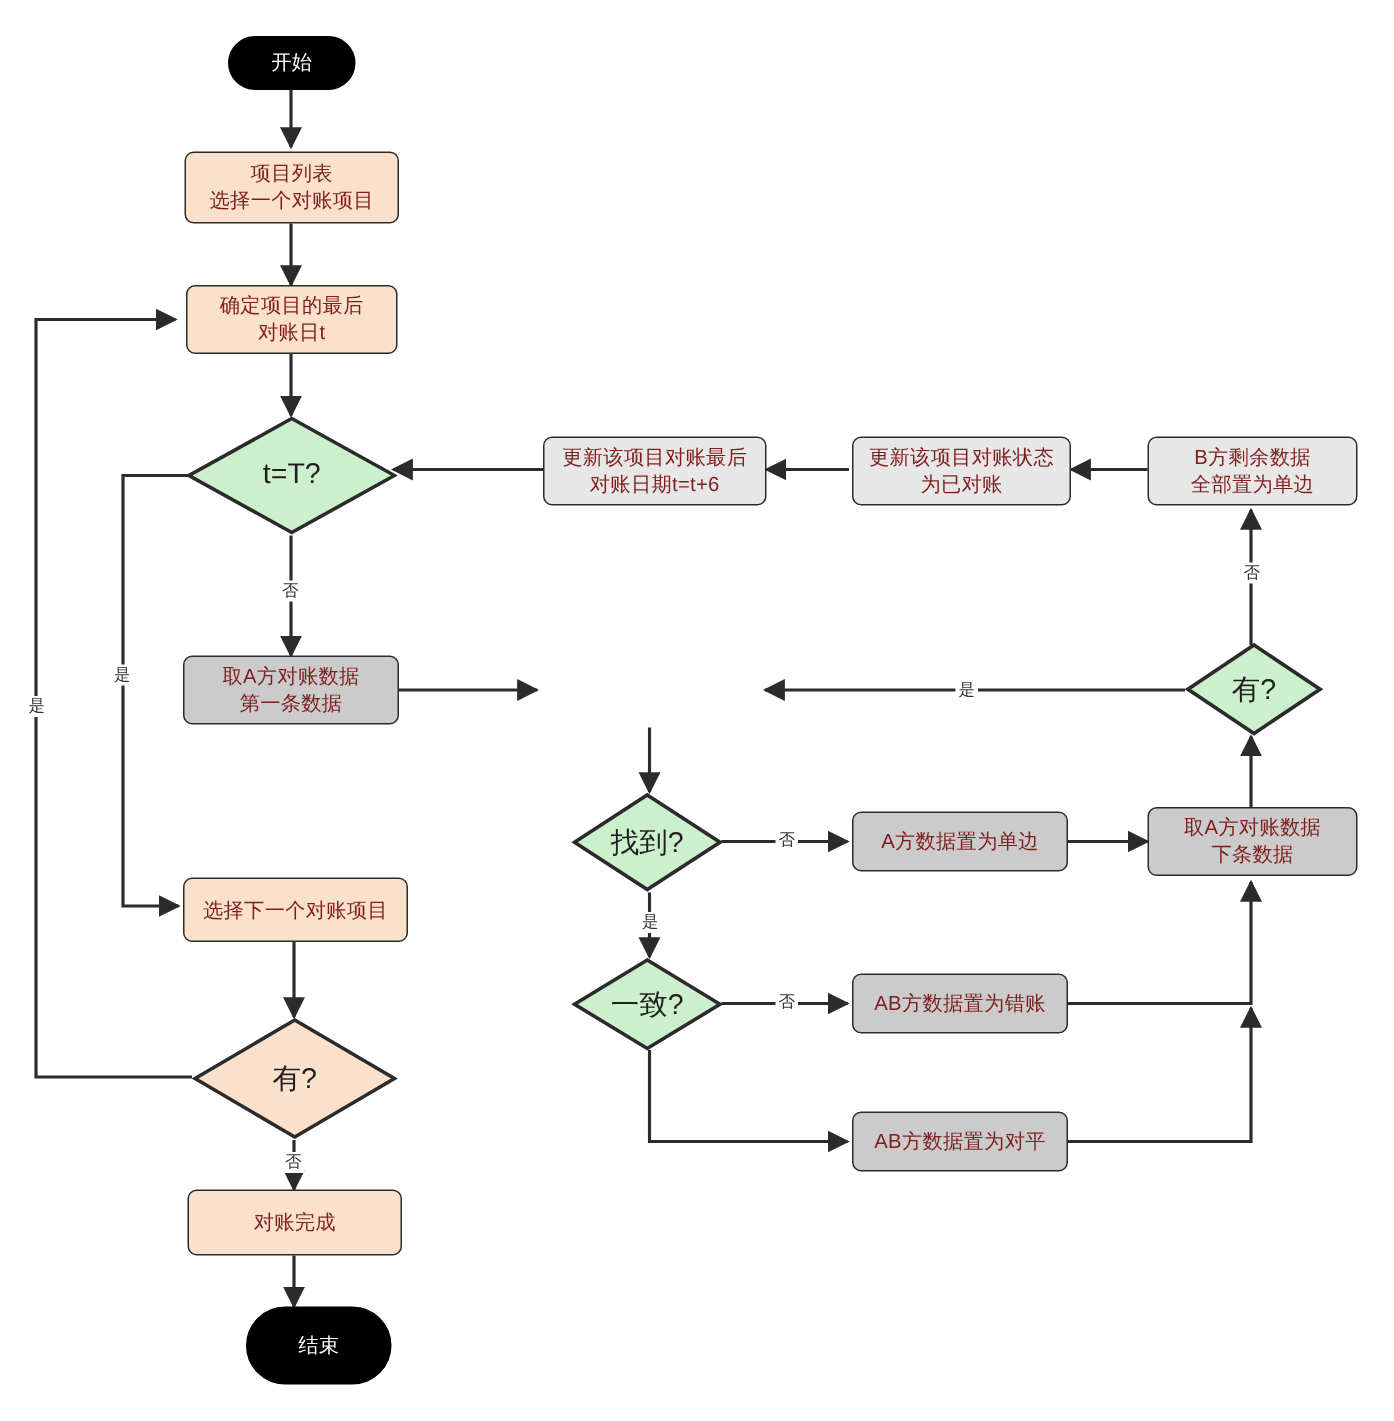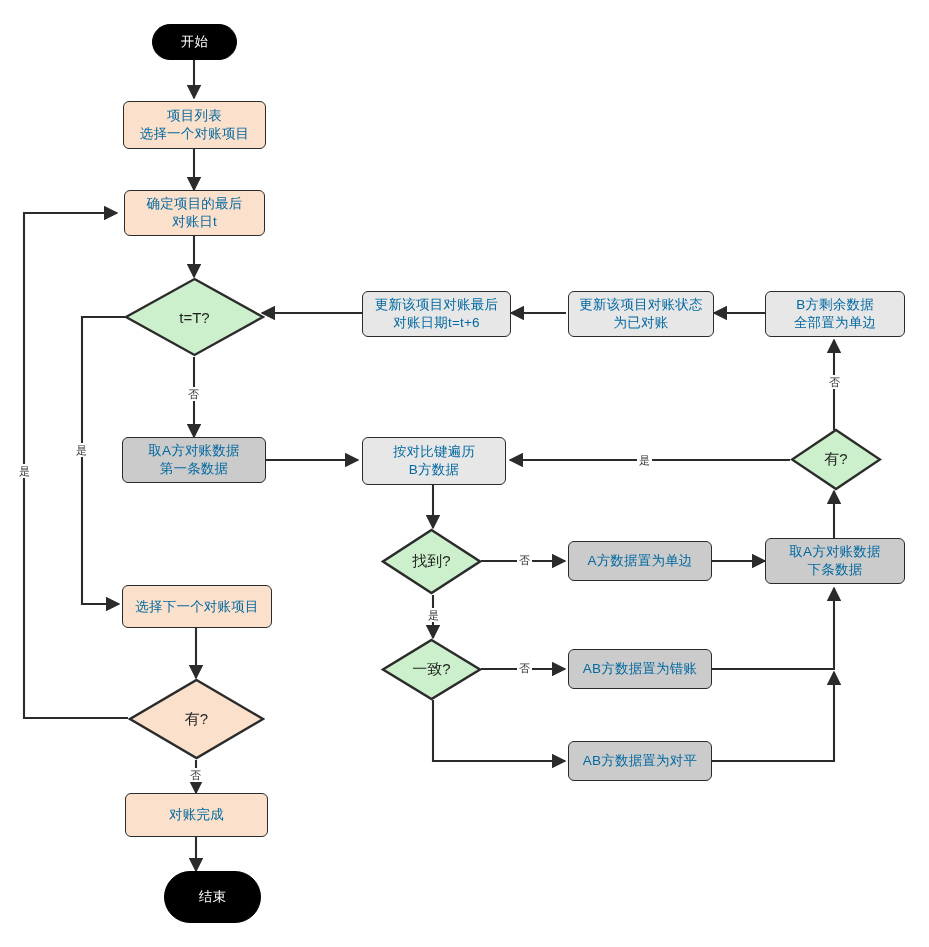--- a/index.html
+++ b/index.html
@@ -1,29 +1,29 @@
 <!DOCTYPE html>
 <html><head>
 <meta charset="utf-8">
 <style>
   html,body{margin:0;padding:0;background:#ffffff;}
   body{font-family:"Liberation Sans","DejaVu Sans",sans-serif;}
   #canvas{position:relative;width:929px;height:947px;background:#ffffff;overflow:hidden;}
   #edges{position:absolute;left:0;top:0;width:929px;height:947px;}
   .node{position:absolute;box-sizing:border-box;display:flex;align-items:center;justify-content:center;
-        text-align:center;color:#0369a1;font-size:13.5px;line-height:18px;white-space:pre-line;
+        text-align:center;color:#7f1d1d;font-size:13.5px;line-height:18px;white-space:pre-line;
         letter-spacing:.2px;}
   .proc{border:1.6px solid #2b2b2b;border-radius:6px;}
   .orange{background:#fbe0cb;}
   .gray-l{background:#e7e7e7;}
   .gray-d{background:#cbcbcb;}
   .term{background:#000000;color:#ffffff;border:1.6px solid #000000;border-radius:22px;}
   .diam{position:absolute;display:flex;align-items:center;justify-content:center;}
   .diam .dshape{position:absolute;left:0;top:0;width:100%;height:100%;}
-  .diam .dlabel{position:relative;z-index:2;font-size:15px;color:#1f1f1f;}
+  .diam .dlabel{position:relative;z-index:2;font-size:19px;color:#1f1f1f;}
   .elabel{position:absolute;background:#ffffff;color:#333333;font-size:11px;line-height:12px;
           padding:1px 2px;z-index:3;text-align:center;}
 </style>
 </head>
 <body>
 
 <div id="canvas">
 
   <svg id="edges" viewBox="0 0 929 947" xmlns="http://www.w3.org/2000/svg">
     <defs>
@@ -102,24 +102,20 @@
       <polygon points="70.5,2 139,40 70.5,78 2,40" fill="#ccf0cc" stroke="#2b2b2b" stroke-width="2.4"></polygon>
     </svg>
     <span class="dlabel">t=T?</span>
   </div>
 
   <div class="node proc gray-d" style="left:122px;top:437px;width:144px;height:46px;">
     <span>取A方对账数据
 第一条数据</span>
   </div>
 
-  <div class="node proc gray-l" style="left:362px;top:437px;width:144px;height:48px;">
-    <span>按对比键遍历
-B方数据</span>
-  </div>
 
   <div class="diam" style="left:381px;top:528px;width:101px;height:67px;">
     <svg class="dshape" viewBox="0 0 101 67" preserveAspectRatio="none">
       <polygon points="50.5,2 99,33.5 50.5,65 2,33.5" fill="#ccf0cc" stroke="#2b2b2b" stroke-width="2.4"></polygon>
     </svg>
     <span class="dlabel">找到?</span>
   </div>
 
   <div class="diam" style="left:381px;top:638px;width:101px;height:63px;">
     <svg class="dshape" viewBox="0 0 101 63" preserveAspectRatio="none">

